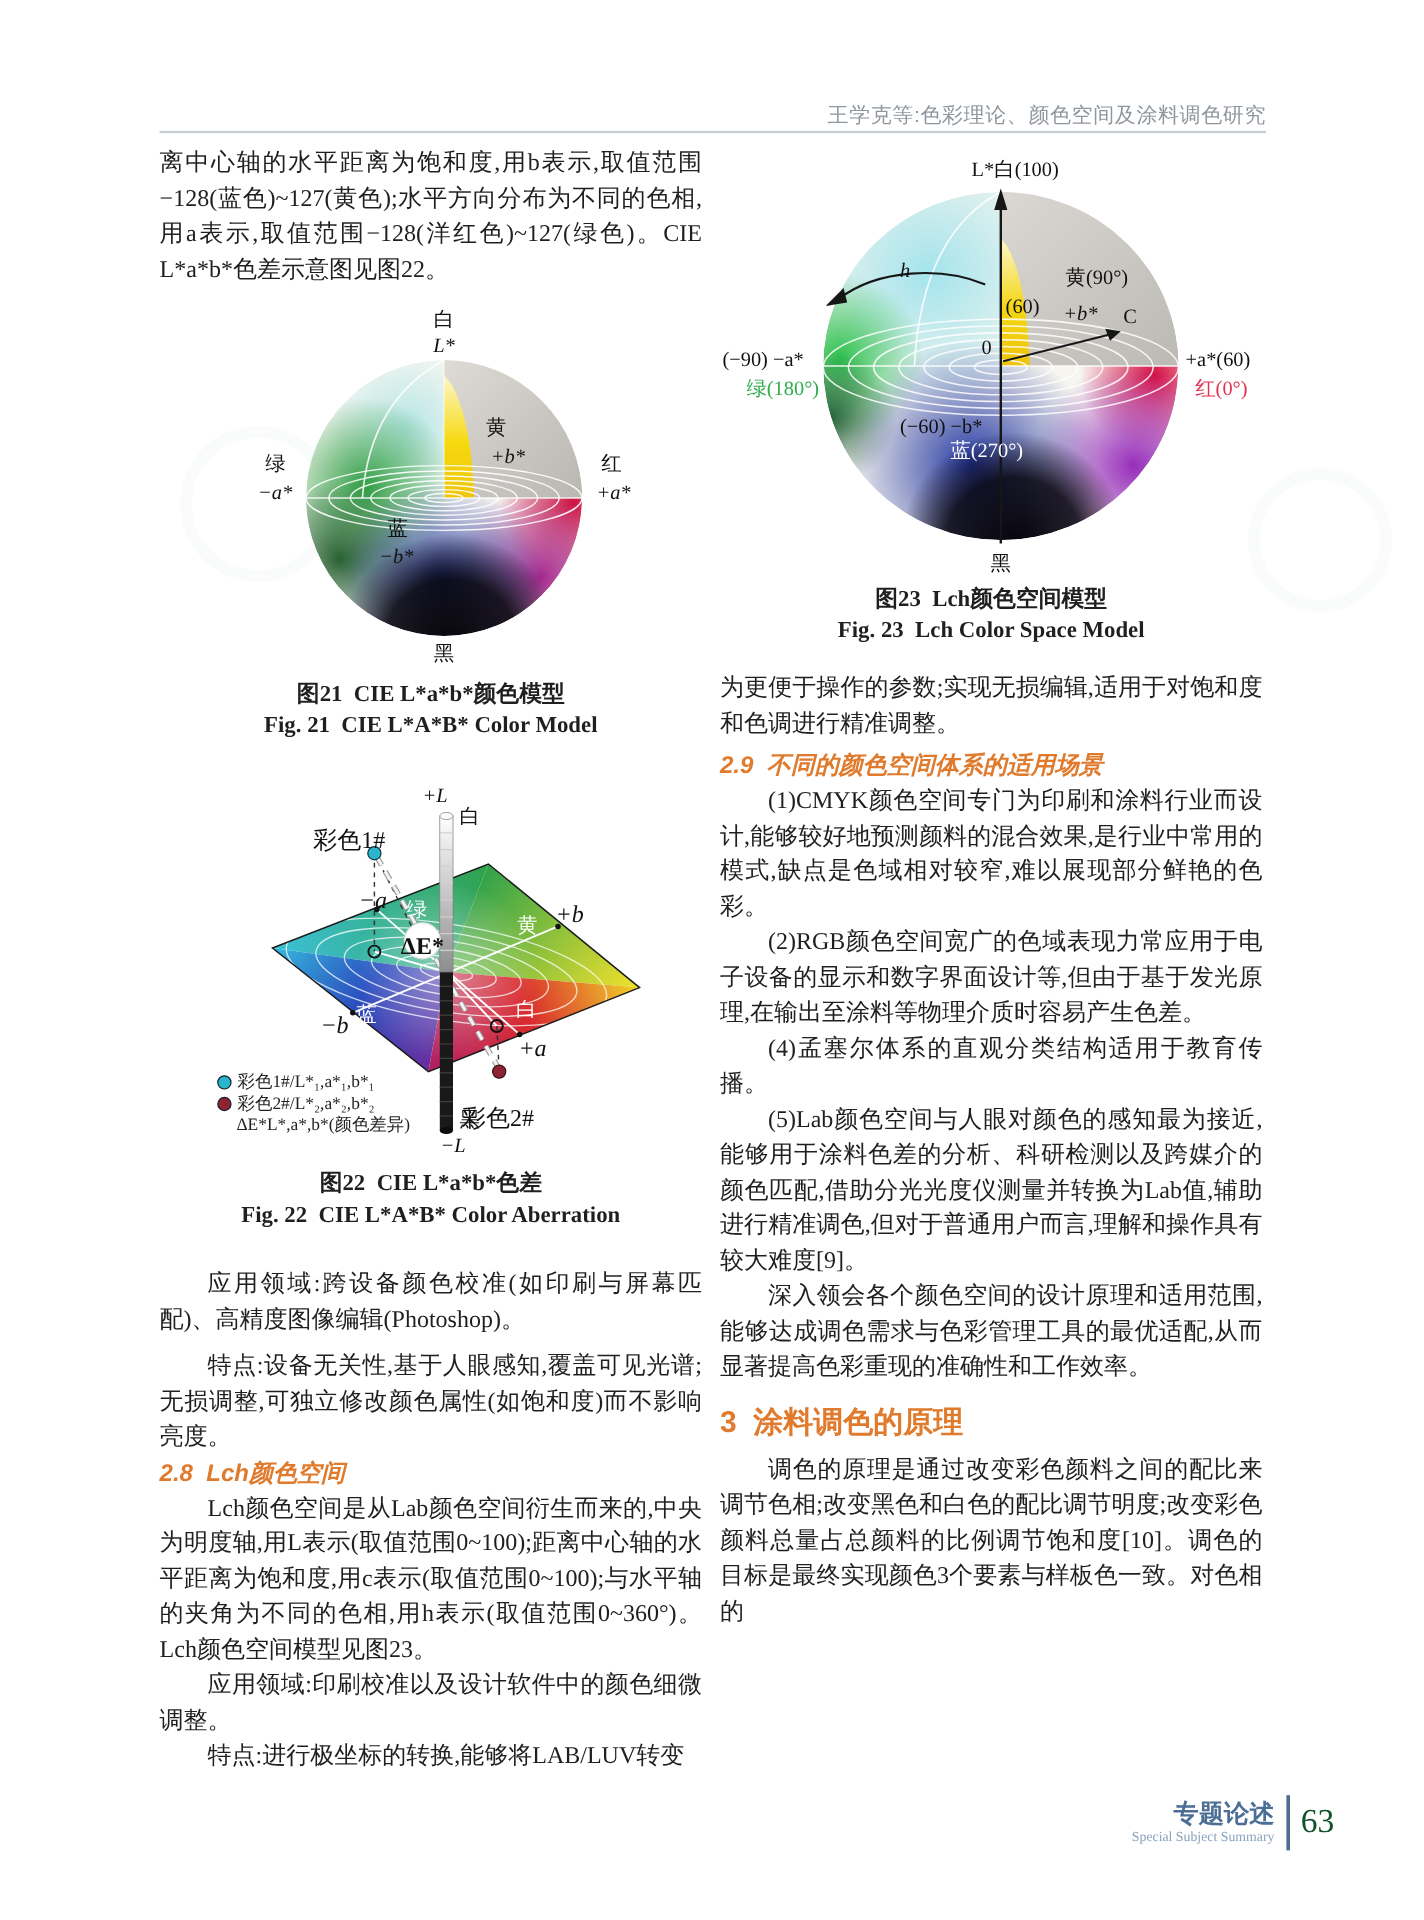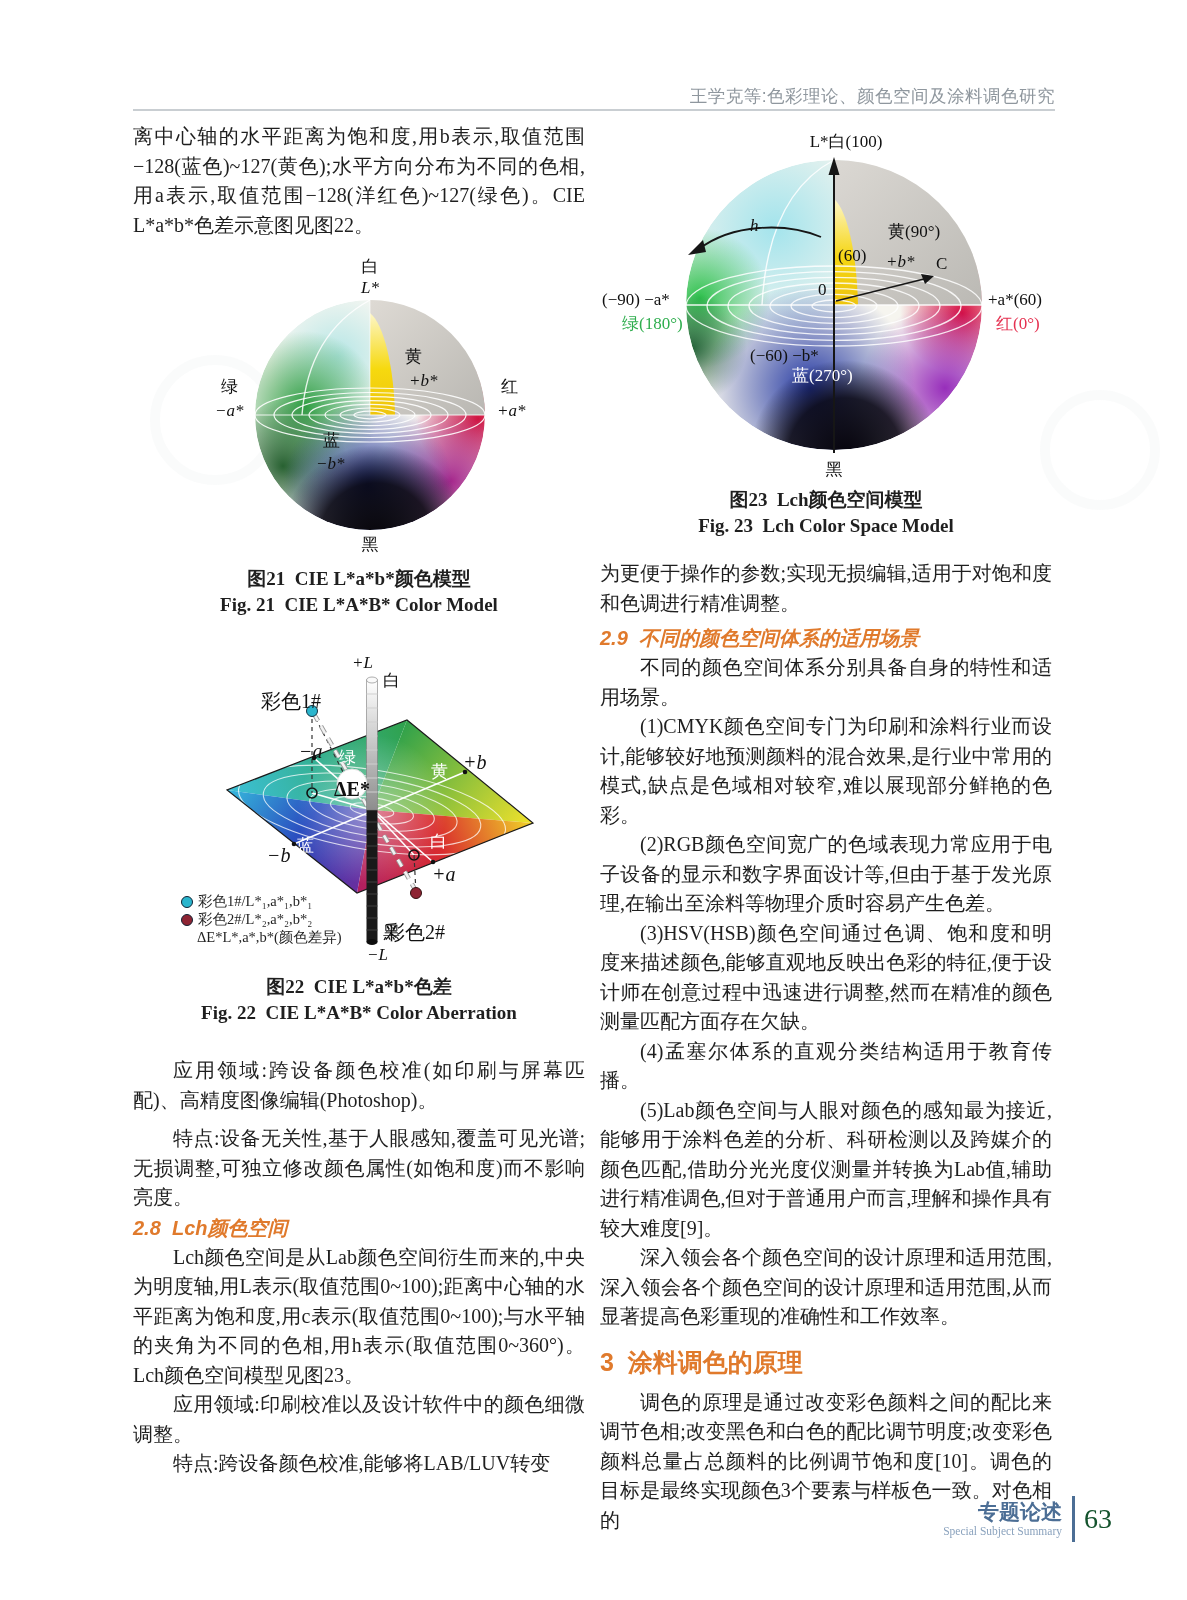--- a/index.html
+++ b/index.html
@@ -273,21 +273,21 @@
       </div>
       <div class="figcap" style="margin-top:2px;">图22  CIE L*a*b*色差</div>
       <div class="figcap">Fig. 22  CIE L*A*B* Color Aberration</div>
     </figure>
 
     <p class="body ind" style="margin-top:30px;">应用领域:跨设备颜色校准(如印刷与屏幕匹配)、高精度图像编辑(Photoshop)。</p>
     <p class="body ind" style="margin-top:9px;">特点:设备无关性,基于人眼感知,覆盖可见光谱;无损调整,可独立修改颜色属性(如饱和度)而不影响亮度。</p>
     <h3 class="sec">2.8  Lch颜色空间</h3>
     <p class="body ind">Lch颜色空间是从Lab颜色空间衍生而来的,中央为明度轴,用L表示(取值范围0~100);距离中心轴的水平距离为饱和度,用c表示(取值范围0~100);与水平轴的夹角为不同的色相,用h表示(取值范围0~360°)。Lch颜色空间模型见图23。</p>
     <p class="body ind">应用领域:印刷校准以及设计软件中的颜色细微调整。</p>
-    <p class="body ind">特点:跨设备颜色校准,能够将LAB/LUV转变</p>
+    <p class="body ind">特点:进行极坐标的转换,能够将LAB/LUV转变</p>
   </div>
 
   <div class="col col-right">
 
     <figure class="fig">
       <div class="figarea" style="height:352px;">
         <svg width="454" height="352" viewBox="0 0 454 352">
           <defs>
             <clipPath id="c23">
                 <ellipse cx="234" cy="172" rx="148" ry="145"></ellipse>
@@ -375,27 +375,25 @@
         <span class="fl" style="left:150px;top:214px;">(−60) −b*</span>
         <span class="fl fl-w" style="left:192px;top:234px;">蓝(270°)</span>
         <span class="fl fl-c" style="left:234px;top:328px;">黑</span>
       </div>
       <div class="figcap" style="margin-top:2px;">图23  Lch颜色空间模型</div>
       <div class="figcap">Fig. 23  Lch Color Space Model</div>
     </figure>
 
     <p class="body" style="margin-top:20px;">为更便于操作的参数;实现无损编辑,适用于对饱和度和色调进行精准调整。</p>
     <h3 class="sec" style="margin-top:5px;">2.9  不同的颜色空间体系的适用场景</h3>
-    <p class="body ind">不同的颜色空间体系分别具备自身的特性和适用场景。</p>
     <p class="body ind">(1)CMYK颜色空间专门为印刷和涂料行业而设计,能够较好地预测颜料的混合效果,是行业中常用的模式,缺点是色域相对较窄,难以展现部分鲜艳的色彩。</p>
     <p class="body ind">(2)RGB颜色空间宽广的色域表现力常应用于电子设备的显示和数字界面设计等,但由于基于发光原理,在输出至涂料等物理介质时容易产生色差。</p>
-    <p class="body ind">(3)HSV(HSB)颜色空间通过色调、饱和度和明度来描述颜色,能够直观地反映出色彩的特征,便于设计师在创意过程中迅速进行调整,然而在精准的颜色测量匹配方面存在欠缺。</p>
     <p class="body ind">(4)孟塞尔体系的直观分类结构适用于教育传播。</p>
     <p class="body ind">(5)Lab颜色空间与人眼对颜色的感知最为接近,能够用于涂料色差的分析、科研检测以及跨媒介的颜色匹配,借助分光光度仪测量并转换为Lab值,辅助进行精准调色,但对于普通用户而言,理解和操作具有较大难度[9]。</p>
-    <p class="body ind">深入领会各个颜色空间的设计原理和适用范围,深入领会各个颜色空间的设计原理和适用范围,从而显著提高色彩重现的准确性和工作效率。</p>
+    <p class="body ind">深入领会各个颜色空间的设计原理和适用范围,能够达成调色需求与色彩管理工具的最优适配,从而显著提高色彩重现的准确性和工作效率。</p>
     <h2 class="sec-big" style="margin-top:12px;">3  涂料调色的原理</h2>
     <p class="body ind" style="margin-top:8px;">调色的原理是通过改变彩色颜料之间的配比来调节色相;改变黑色和白色的配比调节明度;改变彩色颜料总量占总颜料的比例调节饱和度[10]。调色的目标是最终实现颜色3个要素与样板色一致。对色相的</p>
   </div>
 
   <div class="footer">
     <div class="f-labels">
       <div class="f-zh">专题论述</div>
       <div class="f-en">Special Subject Summary</div>
     </div>
     <div class="f-bar"></div>

